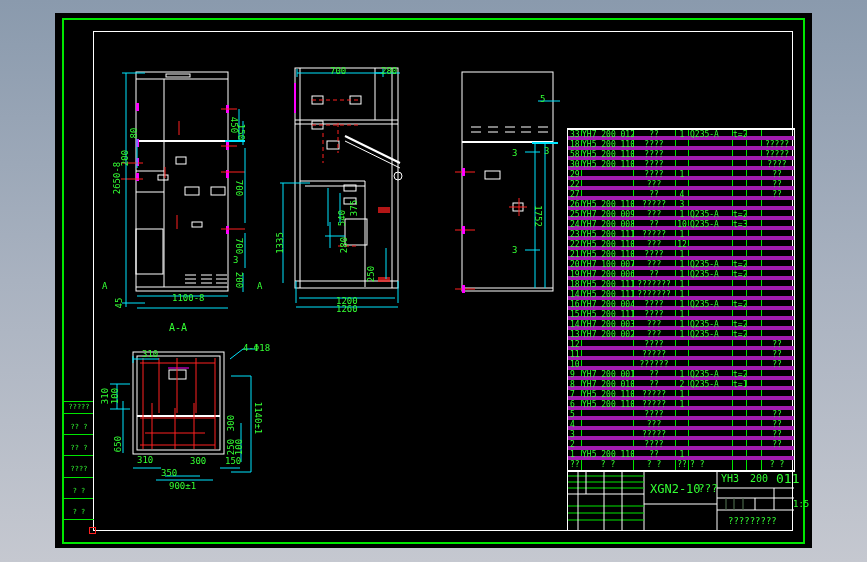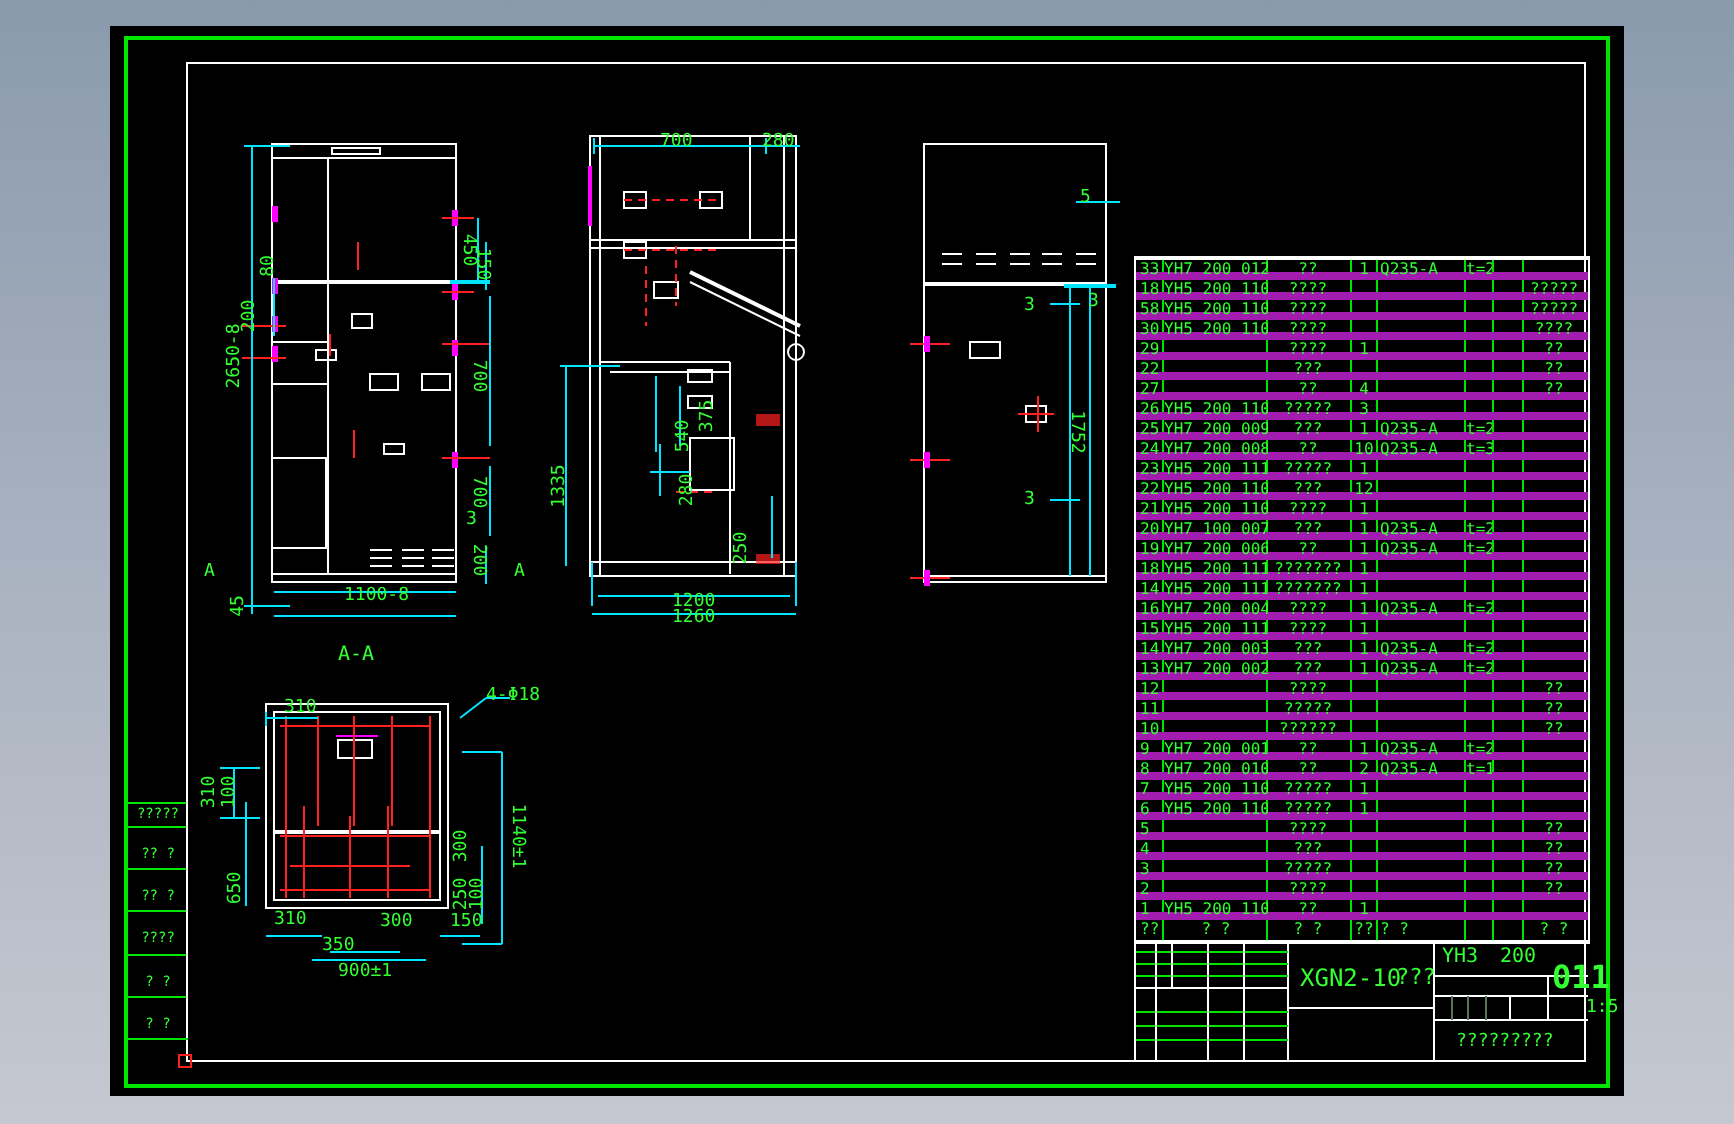--- a/index.html
+++ b/index.html
@@ -651,17 +651,17 @@
       <g stroke="#557755">
           <line x1="158" y1="28" x2="158" y2="40"></line>
           <line x1="166" y1="28" x2="166" y2="40"></line>
           <line x1="175" y1="28" x2="175" y2="40"></line>
         </g>
     </svg>
     <div class="txt" style="left:82px;top:12px;font-size:12px;line-height:14px;">XGN2-10</div>
     <div class="txt" style="left:130px;top:12px;font-size:11px;line-height:14px;">???</div>
     <div class="txt" style="left:153px;top:4px;font-size:10px;">YH3</div>
     <div class="txt" style="left:182px;top:4px;font-size:10px;">200</div>
-    <div class="txt" style="left:208px;top:14px;font-size:16px;font-weight:bold;">011</div>
+    <div class="txt" style="left:208px;top:4px;font-size:13px;">011</div>
     <div class="txt" style="left:225px;top:29px;">1:5</div>
     <div class="txt" style="left:160px;top:46px;">?????????</div>
   </div>
 </div>
 
 </body></html>

